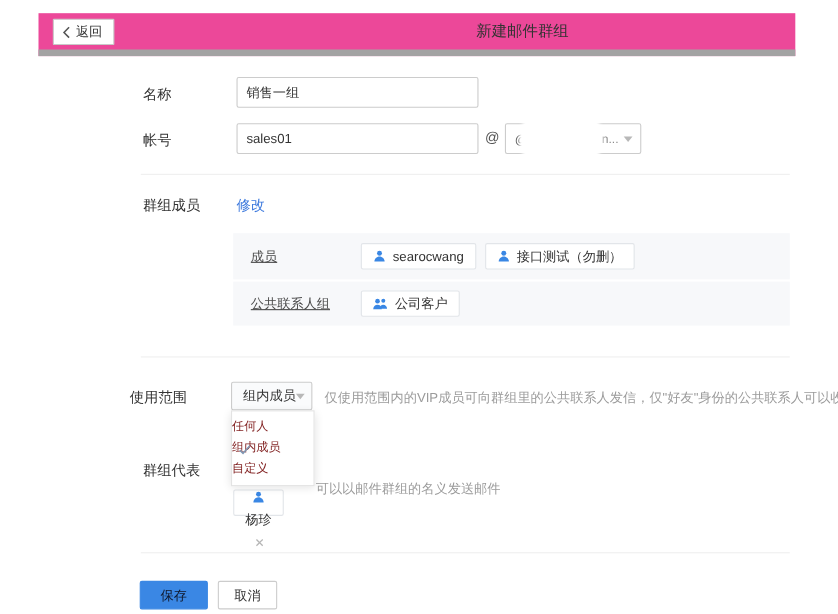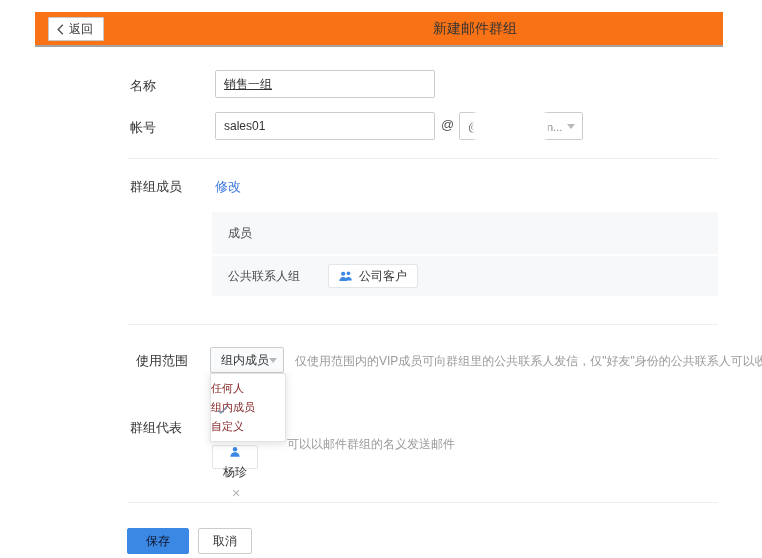--- a/index.html
+++ b/index.html
@@ -2,29 +2,29 @@
 <html><head>
 <meta charset="utf-8">
 <style>
   html,body{margin:0;padding:0;background:#fff;}
   .page{position:relative;width:762px;height:558px;background:#ffffff;overflow:hidden;
         font-family:"Liberation Sans","DejaVu Sans",sans-serif;}
   .abs{position:absolute;}
 
   
   .header-band{position:absolute;left:35px;top:12px;width:688px;height:33px;
-               background:#f97316;border-bottom:2px solid #a3a3a3;}
+               background:#ec4899;border-bottom:6px solid #a3a3a3;}
   .back-btn{position:absolute;left:13px;top:5px;height:22px;padding:0 10px 0 8px;
             background:#fff;border:1px solid #c9c9c9;border-radius:1px;
             display:inline-flex;align-items:center;gap:5px;font-size:12px;color:#333;cursor:pointer;}
   .header-title{position:absolute;left:398px;top:8px;font-size:14px;color:#333;}
 
   
   .lbl{position:absolute;font-size:13px;color:#333;}
-  .sub-lbl{font-size:12px;color:#4a4a4a;}
+  .sub-lbl{font-size:12px;color:#4a4a4a;text-decoration:underline;}
   .help{font-size:12px;color:#9b9b9b;white-space:nowrap;}
   .hr{position:absolute;left:128px;width:590px;height:1px;background:#efefef;}
   .txt-input{position:absolute;width:220px;height:28px;border:1px solid #cccccc;border-radius:2px;
              box-sizing:border-box;padding:0 8px;font-size:12px;color:#333;outline:none;
              font-family:"Liberation Sans","DejaVu Sans",sans-serif;}
 
   
   .at-sign{position:absolute;left:441px;top:117px;font-size:13px;color:#555;}
   .domain-select{position:absolute;left:459px;top:112px;width:124px;height:28px;box-sizing:border-box;
                  border:1px solid #cccccc;border-radius:2px;background:#fff;cursor:pointer;}
@@ -73,39 +73,59 @@
         <svg width="7" height="11" viewBox="0 0 7 11">
             <path d="M5.8 0.8 L1.2 5.5 L5.8 10.2" fill="none" stroke="#555" stroke-width="1.4"></path>
           </svg>
       </span>
       <span>返回</span>
     </div>
     <div class="header-title">新建邮件群组</div>
   </div>
 
   <div class="lbl" style="left:130px;top:77px;">名称</div>
-  <input class="txt-input" style="left: 215px; top: 70px; text-decoration: underline;" type="text" value="销售一组">
+  <input class="txt-input" style="left: 215px; top: 70px;" type="text" value="销售一组">
 
   <div class="lbl" style="left:130px;top:119px;">帐号</div>
   <input class="txt-input" style="left: 215px; top: 112px;" type="text" value="sales01">
   <div class="at-sign">@</div>
   <div class="domain-select">
     <span class="domain-at">@</span>
     <span class="blur-patch"></span>
     <span class="domain-suffix">n...</span>
     <span class="caret" style="right:7px;top:11px;"></span>
   </div>
 
   <div class="hr" style="top:158px;"></div>
 
   <div class="lbl" style="left:130px;top:178px;">群组成员</div>
   <div class="link" style="left:215px;top:178px;">修改</div>
 
   <div class="panel" style="top:212px;height:42px;">
     <span class="plabel sub-lbl">成员</span>
+    <span class="chips">
+      <span class="chip">
+        <span>
+          <svg width="12" height="12" viewBox="0 0 16 16" fill="#3a87e4">
+              <circle cx="8" cy="4.4" r="3"></circle>
+              <path d="M1.8 14.4c0-3.4 2.8-6.2 6.2-6.2s6.2 2.8 6.2 6.2z"></path>
+            </svg>
+        </span>
+        <span>searocwang</span>
+      </span>
+      <span class="chip">
+        <span>
+          <svg width="12" height="12" viewBox="0 0 16 16" fill="#3a87e4">
+              <circle cx="8" cy="4.4" r="3"></circle>
+              <path d="M1.8 14.4c0-3.4 2.8-6.2 6.2-6.2s6.2 2.8 6.2 6.2z"></path>
+            </svg>
+        </span>
+        <span>接口测试（勿删）</span>
+      </span>
+    </span>
   </div>
 
   <div class="panel" style="top:256px;height:40px;">
     <span class="plabel sub-lbl">公共联系人组</span>
     <span class="chips">
       <span class="chip">
         <span>
           <svg width="14" height="12" viewBox="0 0 20 16" fill="#3a87e4">
               <circle cx="13.5" cy="4.2" r="2.6"></circle>
               <path d="M8.6 14.6c0-2.9 2.2-5.2 4.9-5.2s4.9 2.3 4.9 5.2z"></path>
@@ -113,21 +133,21 @@
               <path d="M0.4 15.2c0-3.2 2.5-5.8 5.6-5.8s5.6 2.6 5.6 5.8z"></path>
             </svg>
         </span>
         <span>公司客户</span>
       </span>
     </span>
   </div>
 
   <div class="hr" style="top:324px;"></div>
 
-  <div class="lbl" style="left:136px;top:352px;">使用范围</div>
+  <div class="lbl" style="left:118px;top:352px;">使用范围</div>
   <div class="scope-select">
     <span>组内成员</span>
     <span class="caret" style="right:6px;top:10px;"></span>
   </div>
   <div class="help abs" style="left:295px;top:353px;">仅使用范围内的VIP成员可向群组里的公共联系人发信，仅"好友"身份的公共联系人可以收信。</div>
 
   <div class="dropdown">
     <div class="dd-item">
       <span>任何人</span>
     </div>

